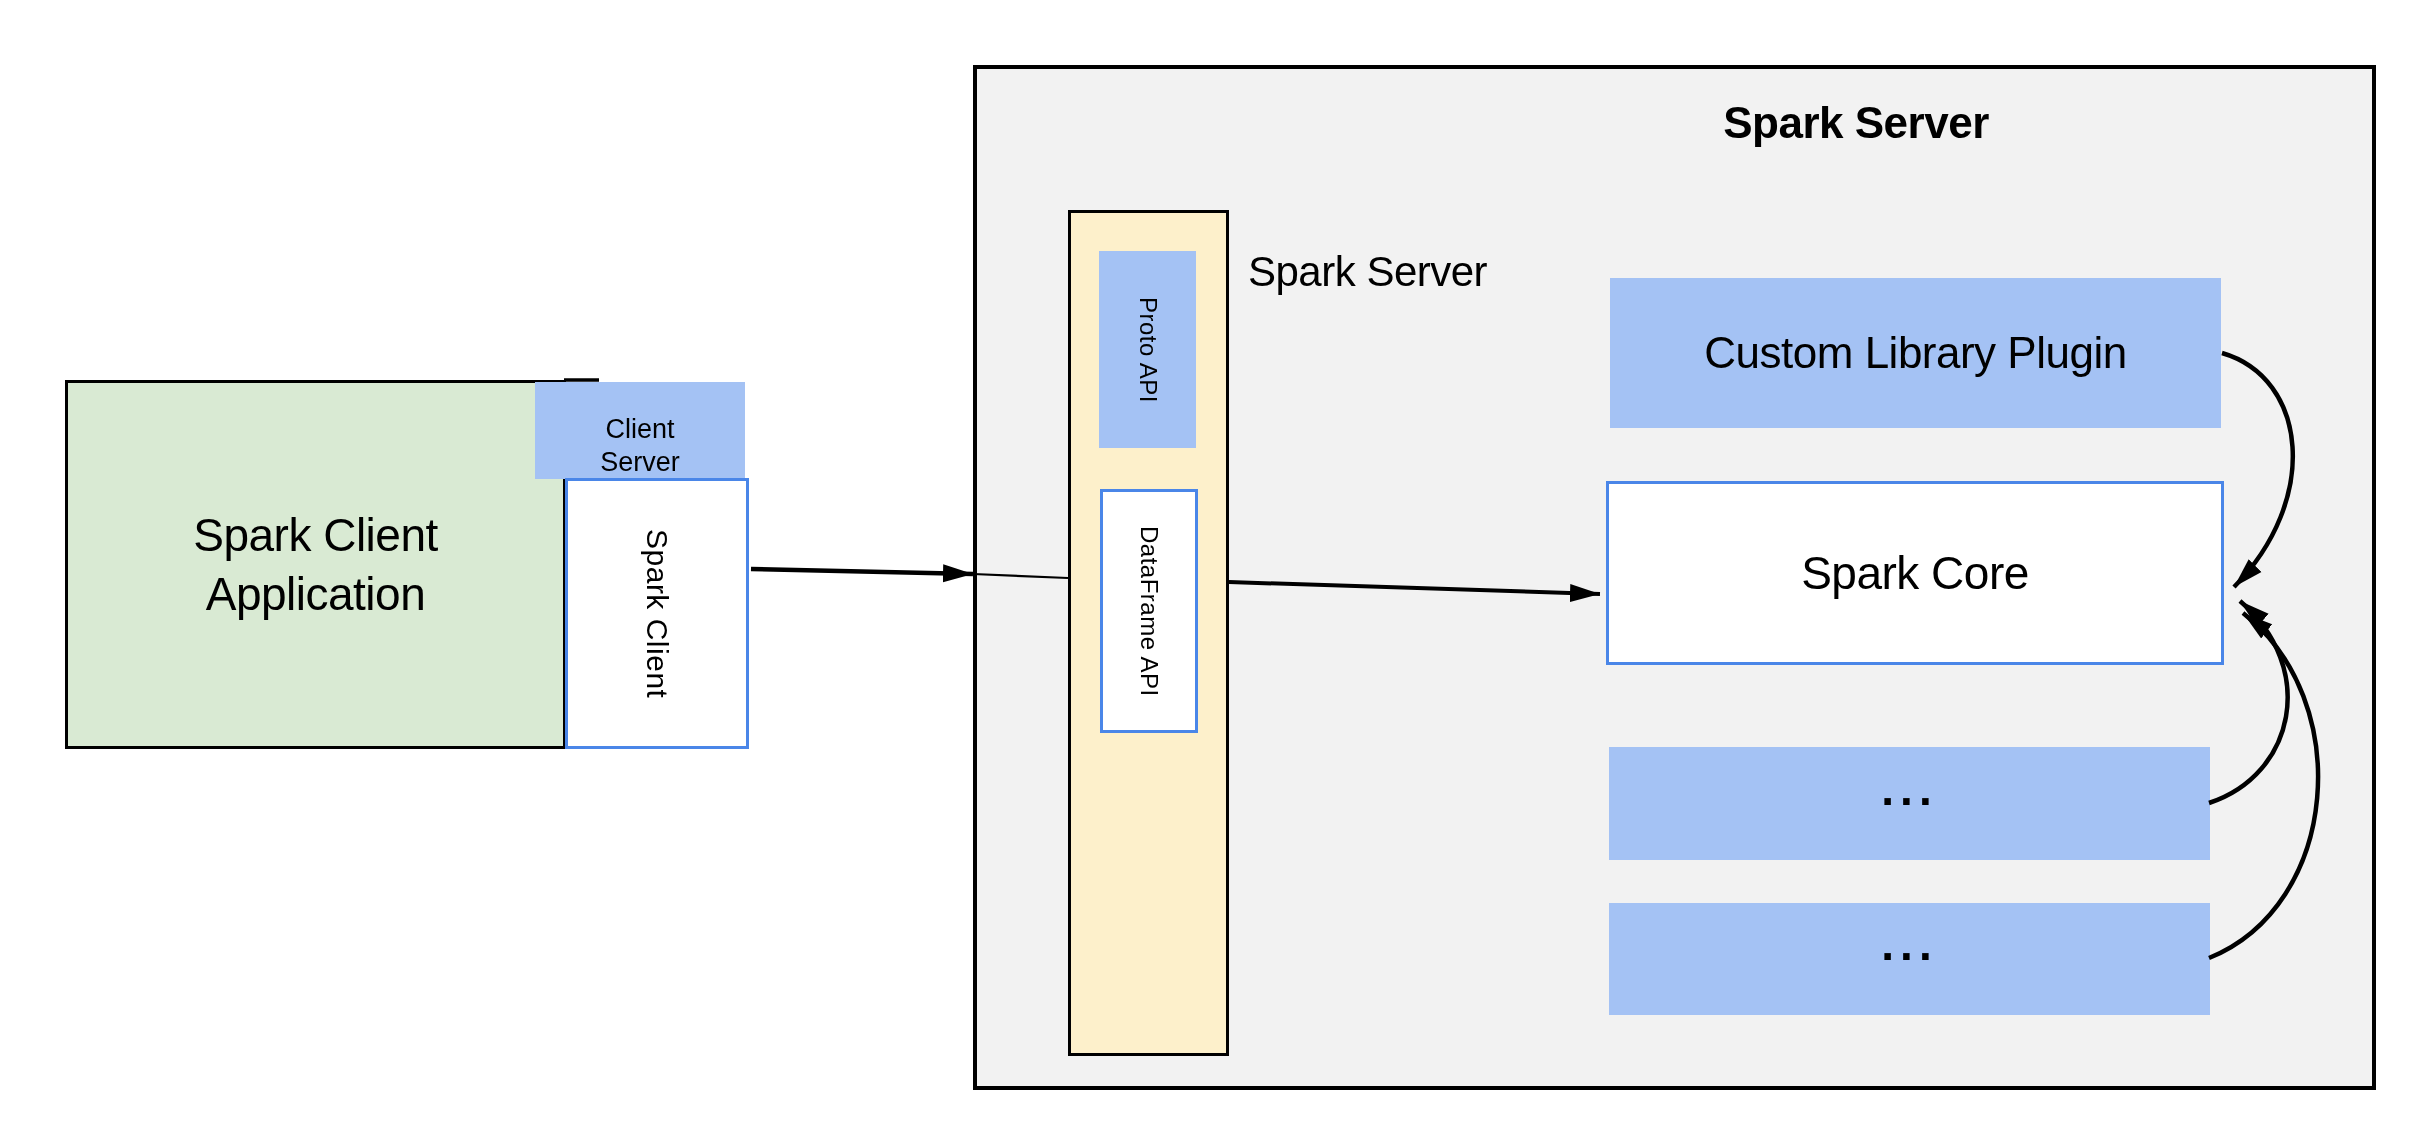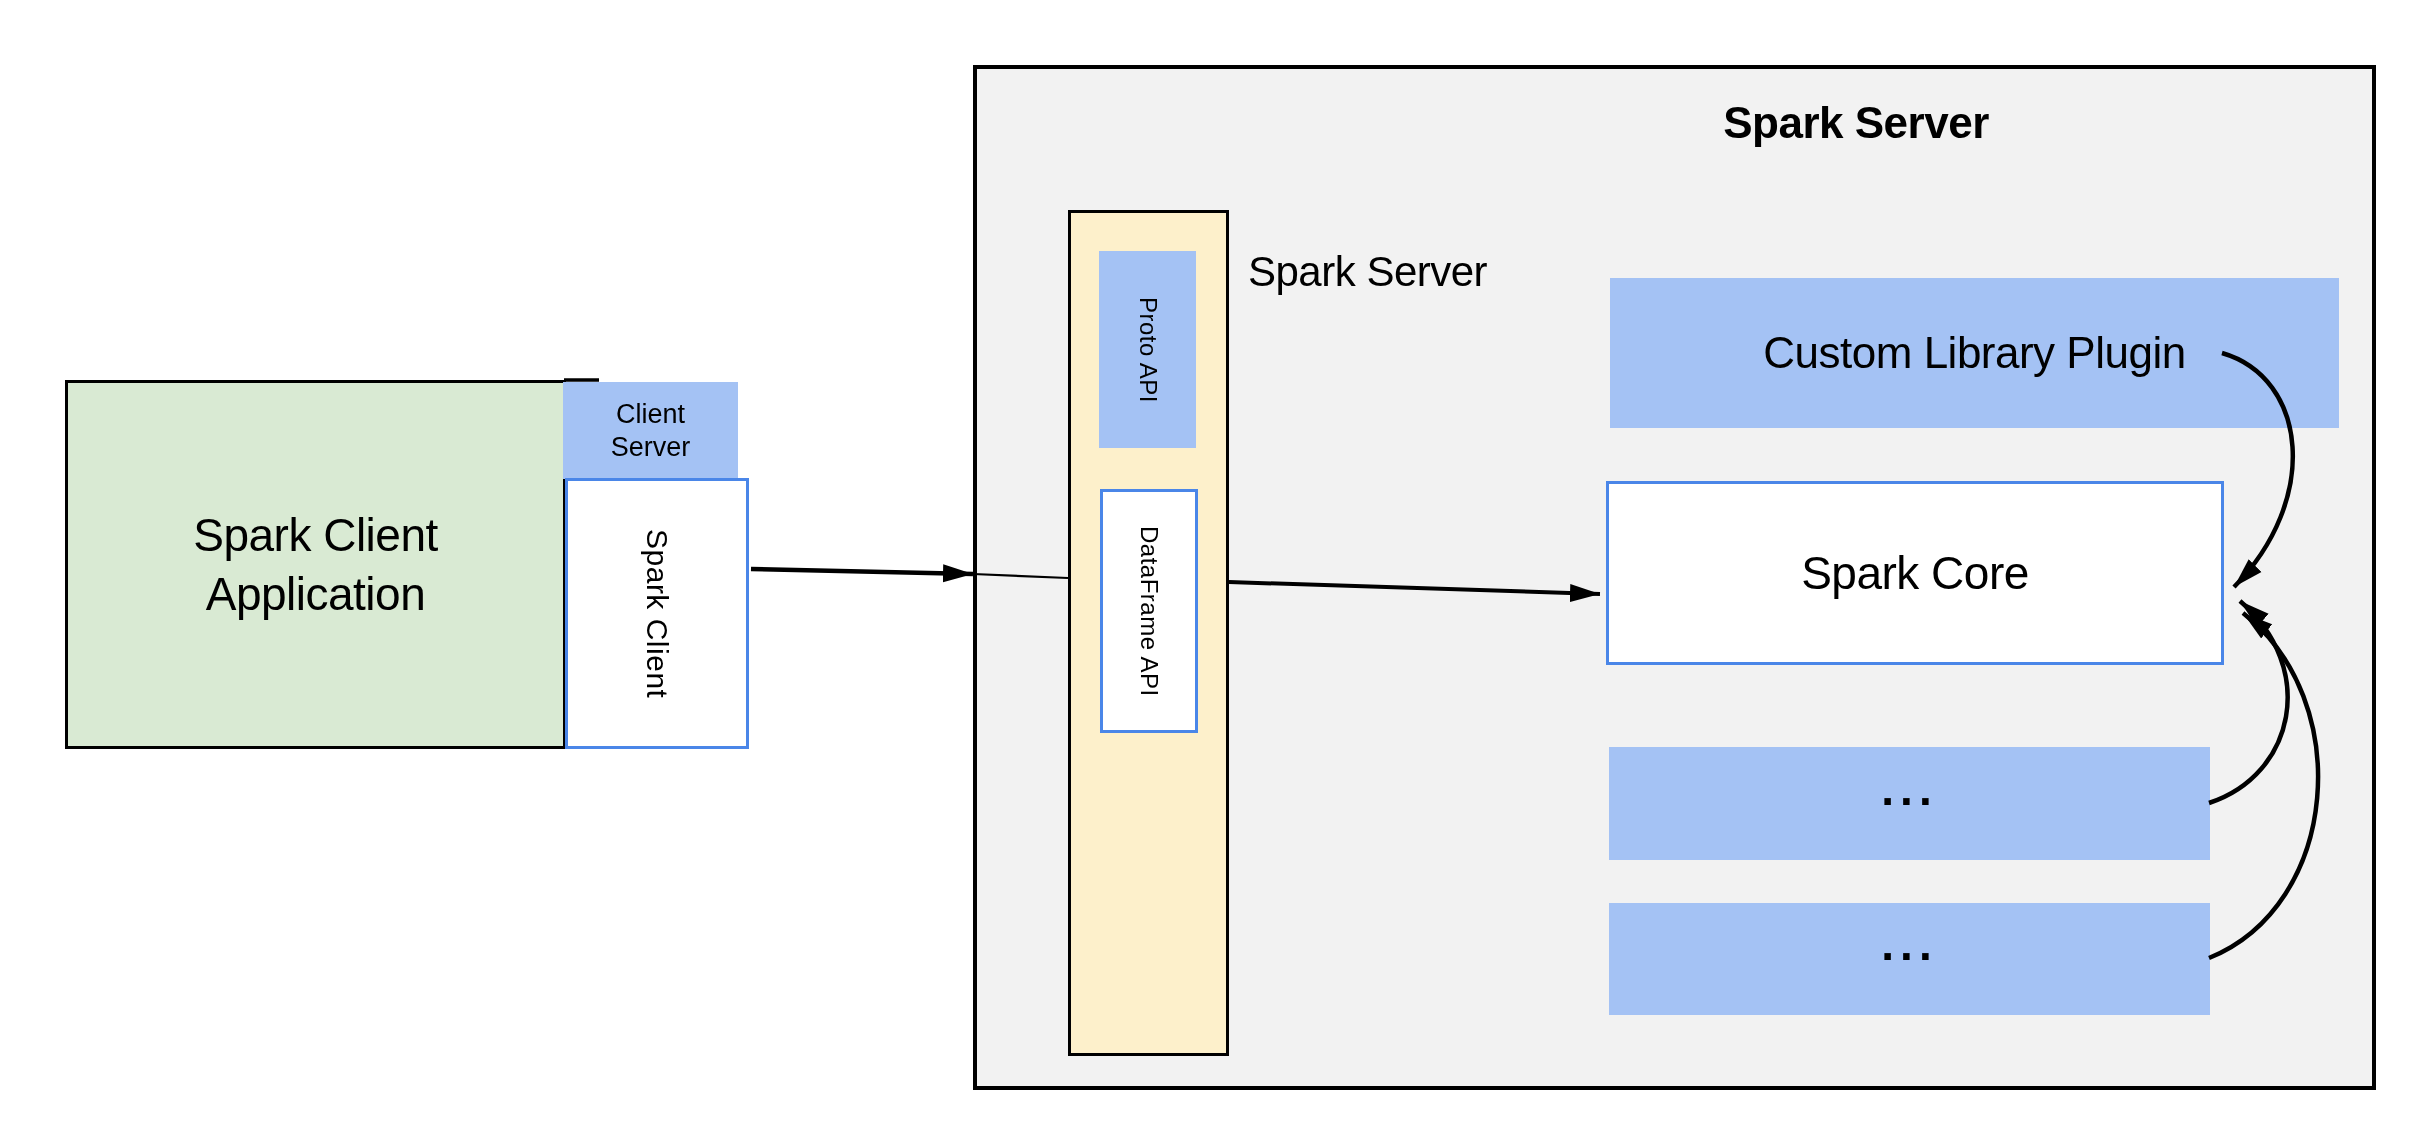--- a/index.html
+++ b/index.html
@@ -7,30 +7,30 @@
     --gray-fill:#f2f2f2; --blue-border:#4a86e8; --line-black:#000000; --page-bg:#ffffff;
   }
   *{margin:0;padding:0;box-sizing:border-box;}
   body{background:var(--page-bg);font-family:"Liberation Sans","DejaVu Sans",sans-serif;color:#000;}
   .canvas{position:relative;width:2435px;height:1135px;background:var(--page-bg);overflow:hidden;}
   .abs{position:absolute;}
   .box{position:absolute;display:flex;align-items:center;justify-content:center;text-align:center;}
   .gray-container{left:973px;top:65px;width:1403px;height:1025px;background:var(--gray-fill);border:4px solid var(--line-black);}
   .green-box{left:65px;top:380px;width:501px;height:369px;background:var(--green-fill);border:3.5px solid var(--line-black);}
   .green-box .lbl{font-size:46px;line-height:59px;letter-spacing:-0.5px;}
-  .package-box{left:563px;top:382px;width:175px;height:97px;background:var(--blue-fill);}
+  .package-box{left:535px;top:382px;width:210px;height:97px;background:var(--blue-fill);align-items:flex-end;}
   .package-box .lbl{font-size:27px;line-height:33px;}
   .sparkclient-box{left:565px;top:478px;width:184px;height:271px;background:#fff;border:3px solid var(--blue-border);}
   .yellow-box{left:1068px;top:210px;width:161px;height:846px;background:var(--yellow-fill);border:3.5px solid var(--line-black);}
   .proto-box{left:1099px;top:251px;width:97px;height:197px;background:var(--blue-fill);}
   .dataframe-box{left:1100px;top:489px;width:98px;height:244px;background:#fff;border:3px solid var(--blue-border);}
   .vtext{writing-mode:vertical-rl;text-orientation:mixed;white-space:nowrap;}
   .sparkclient-box .vtext{font-size:30px;letter-spacing:0.5px;}
   .proto-box .vtext,.dataframe-box .vtext{font-size:24px;letter-spacing:0.5px;}
-  .clp-box{left:1610px;top:278px;width:729px;height:150px;background:var(--blue-fill);}
+  .clp-box{left:1610px;top:278px;width:611px;height:150px;background:var(--blue-fill);}
   .clp-box .lbl{font-size:44px;letter-spacing:-0.5px;}
   .core-box{left:1606px;top:481px;width:618px;height:184px;background:#fff;border:3.5px solid var(--blue-border);}
   .core-box .lbl{font-size:46px;letter-spacing:-0.5px;}
   .dots-box-1{left:1609px;top:747px;width:601px;height:113px;background:var(--blue-fill);}
   .dots-box-2{left:1609px;top:903px;width:601px;height:112px;background:var(--blue-fill);}
   .dots{font-size:46px;font-weight:bold;letter-spacing:6px;transform:translateY(-28%);}
   .caption{position:absolute;white-space:nowrap;}
   .cap-connect{left:1010px;top:72px;width:300px;text-align:center;font-size:42px;line-height:55px;letter-spacing:-0.5px;}
   .cap-server-title{left:1706px;top:99px;width:300px;text-align:center;font-size:44px;line-height:48px;font-weight:bold;letter-spacing:-0.5px;}
   .cap-server-lib{left:1248px;top:244px;font-size:42px;line-height:56px;letter-spacing:-0.5px;text-align:left;}

